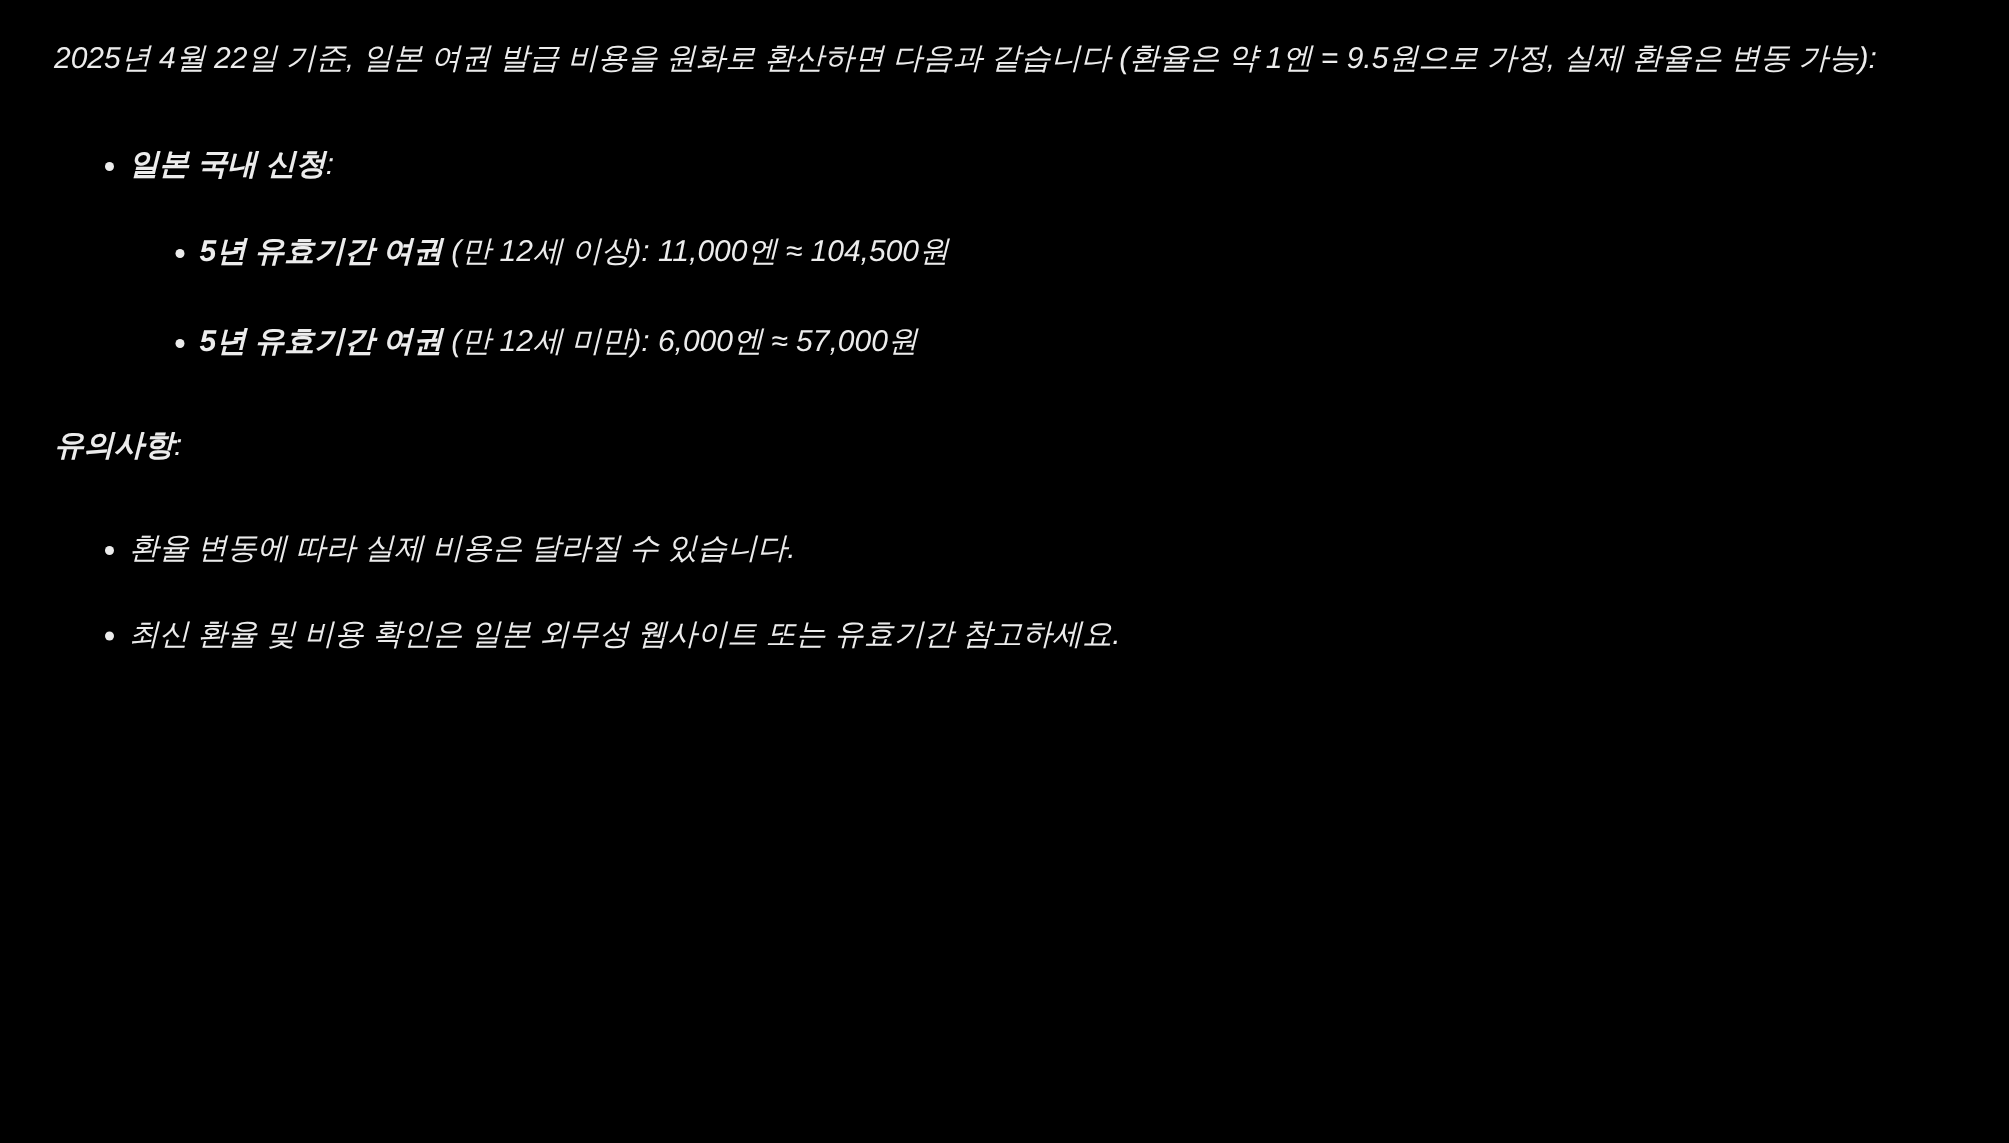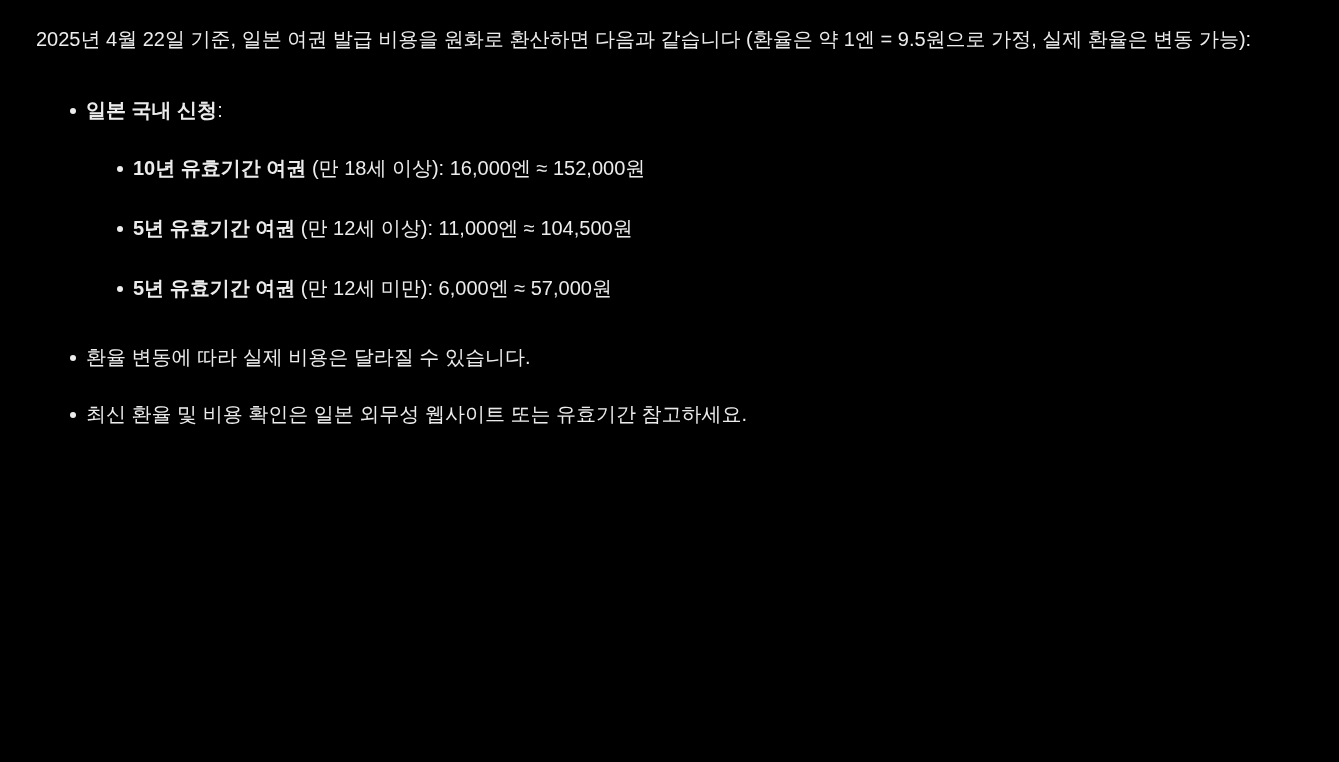--- a/index.html
+++ b/index.html
@@ -17,20 +17,21 @@
     background: var(--bg);
     color: var(--fg);
     font-family: "Liberation Sans", "DejaVu Sans", sans-serif;
     font-size: 20px;
     line-height: 35px;
     font-weight: 400;
   }
   .content {
     padding: 22px 36px 0 36px;
     max-width: 1339px;
+    font-style: italic;
   }
   p { margin: 0 0 36px 0; }
   .b, strong { font-weight: 700; text-align: center; }
 
   ul {
     list-style: none;
     margin: 0;
     padding: 0 0 0 50px;
   }
   li { position: relative; }
@@ -59,31 +60,31 @@
 
 <div class="content">
 
   <p>2025년 4월 22일 기준, 일본 여권 발급 비용을 원화로 환산하면 다음과 같습니다 (환율은 약 1엔 = 9.5원으로 가정, 실제 환율은 변동 가능):</p>
 
   <ul class="level1">
     <li>
       <span class="b">일본 국내 신청</span><span>:</span>
       <ul class="level2">
         <li>
-          <span class="b">10년 유효기간 여권</span><span> (만 18세 이상): 16,000엔 ≈ 152,000원</span>
-        </li>
-        <li>
           <span class="b">5년 유효기간 여권</span><span> (만 12세 이상): 11,000엔 ≈ 104,500원</span>
         </li>
         <li>
           <span class="b">5년 유효기간 여권</span><span> (만 12세 미만): 6,000엔 ≈ 57,000원</span>
         </li>
       </ul>
     </li>
   </ul>
 
+  <p class="notes-heading">
+    <span>유의사항</span><span class="colon">:</span>
+  </p>
 
   <ul class="level1">
     <li>환율 변동에 따라 실제 비용은 달라질 수 있습니다.</li>
     <li>최신 환율 및 비용 확인은 일본 외무성 웹사이트 또는 유효기간 참고하세요.</li>
   </ul>
 
 </div>
 
 </body></html>

